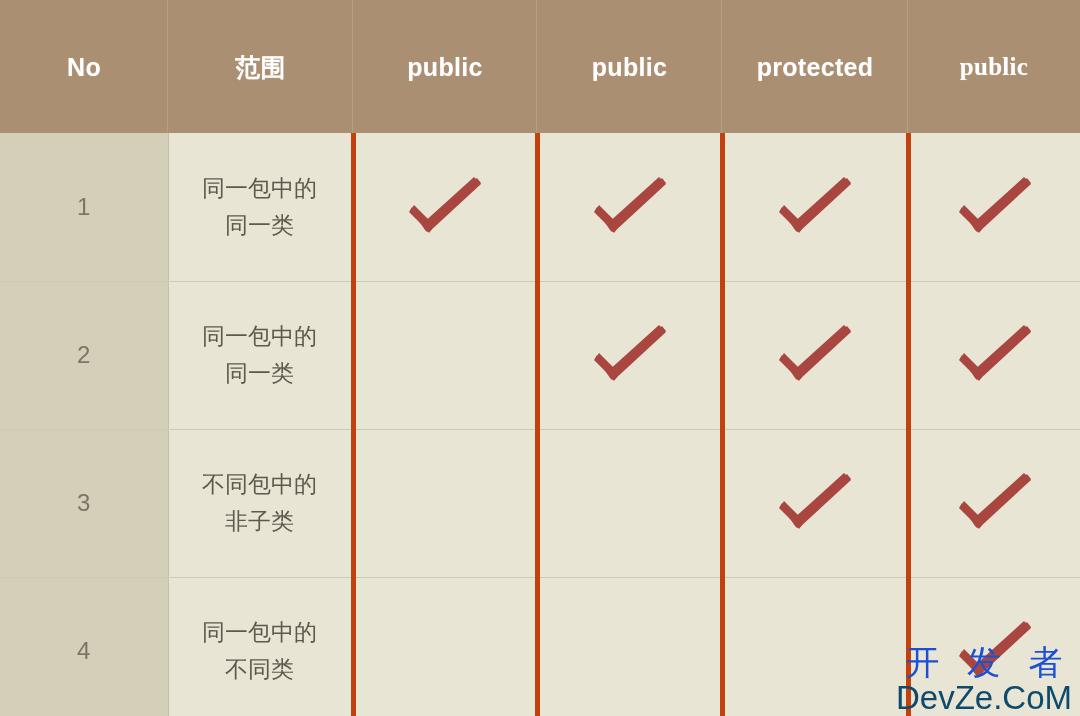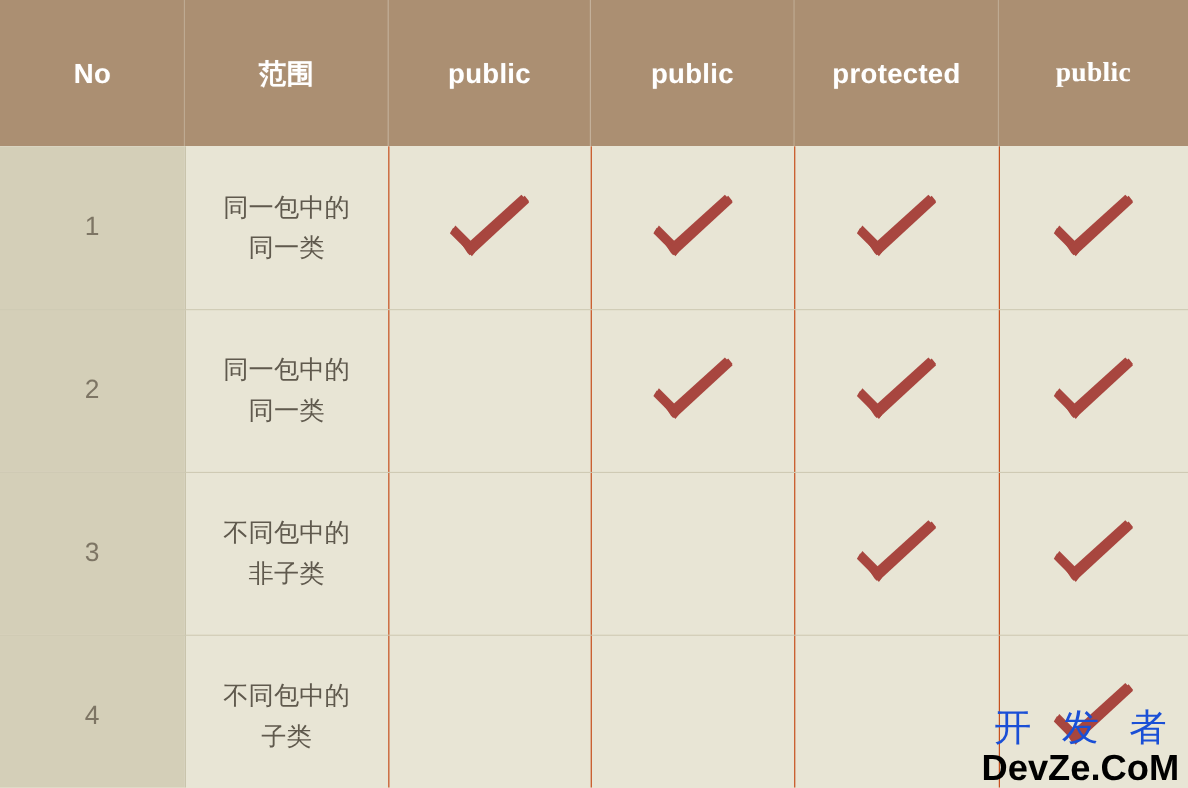--- a/index.html
+++ b/index.html
@@ -56,21 +56,21 @@
 
   
   tbody tr.data-row {
     height: 148px;
   }
   tbody td {
     background: #e8e5d5;
     padding: 0;
     text-align: center;
     vertical-align: middle;
-    border-right: 1px solid #c2410c;
+    border-right: 5px solid #c2410c;
     border-bottom: 1px solid #cfcab4;
   }
   tbody td.cell-public { border-right: none; }
 
   tbody td.cell-no {
     background: #d4cfb8;
     color: #7d7564;
     font-size: 24px;
     font-weight: 400;
     border-right: 1px solid #c6c0a8;
@@ -116,23 +116,23 @@
   }
   .wm-cn {
     color: #1a4fd6;
     font-size: 34px;
     letter-spacing: 9px;
     font-weight: 400;
     display: block;
     padding-left: 9px;
   }
   .wm-en {
-    color: #000000;
+    color: #0c4a6e;
     font-size: 33px;
-    font-weight: 700;
+    font-weight: 400;
     display: block;
     margin-top: 2px;
     letter-spacing: 0px;
   }
 </style>
 </head>
 <body>
 
 <div class="table-wrap">
 
@@ -241,21 +241,21 @@
           <td class="cell-public"><span class="check"><svg viewBox="0 0 86 76" xmlns="http://www.w3.org/2000/svg">
                 <path d="M8 42 L12 36 L32 56 L27 63 Z" fill="#a8463f"></path>
                 <path d="M27 63 L20 55 L72 8 L79 15 Z" fill="#a8463f"></path>
                 <path d="M10 38 L30 58 L26 62 L7 43 Z" fill="#a8463f"></path>
                 <polygon points="9,40 30,60 27,64 21,57 24,55 75,9 79,14 28,61 25,63 23,61" fill="#a8463f"></polygon>
               </svg></span></td>
         </tr>
         <tr class="data-row">
           <td class="cell-no">4</td>
           <td class="cell-scope">
-            <span class="scope-text">不同包中的子类</span>
+            <span class="scope-text">同一包中的不同类</span>
           </td>
           <td class="cell-private"></td>
           <td class="cell-default"></td>
           <td class="cell-protected"></td>
           <td class="cell-public"><span class="check"><svg viewBox="0 0 86 76" xmlns="http://www.w3.org/2000/svg">
                 <path d="M8 42 L12 36 L32 56 L27 63 Z" fill="#a8463f"></path>
                 <path d="M27 63 L20 55 L72 8 L79 15 Z" fill="#a8463f"></path>
                 <path d="M10 38 L30 58 L26 62 L7 43 Z" fill="#a8463f"></path>
                 <polygon points="9,40 30,60 27,64 21,57 24,55 75,9 79,14 28,61 25,63 23,61" fill="#a8463f"></polygon>
               </svg></span></td>

